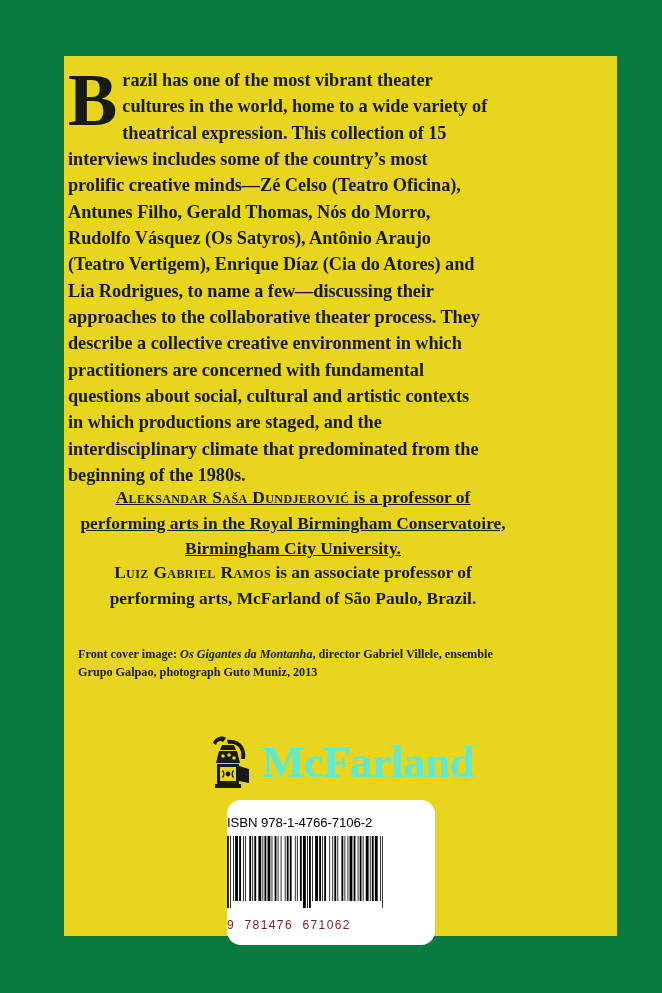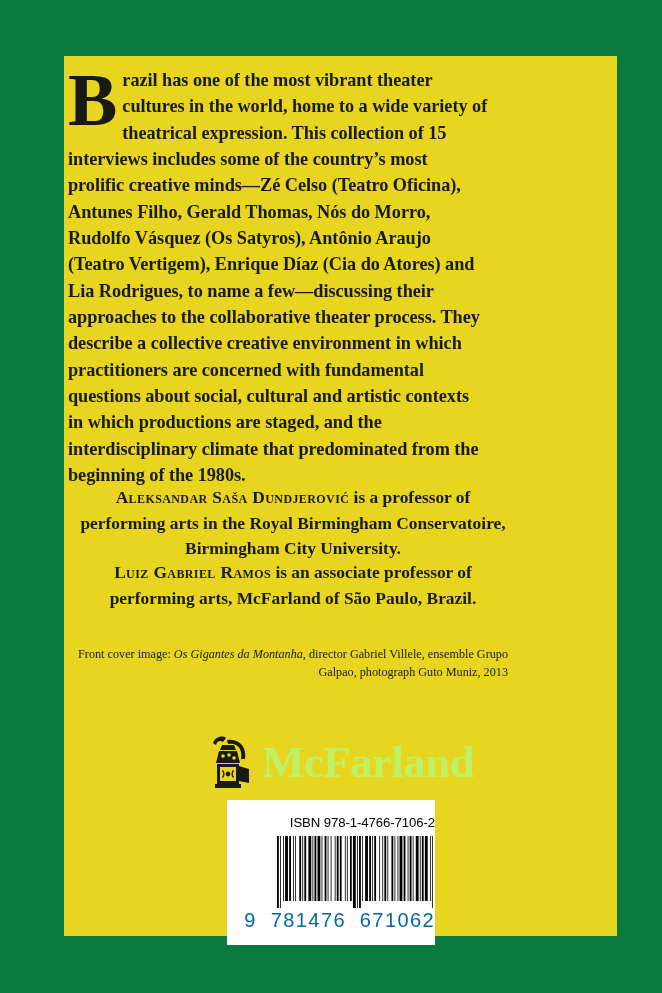--- a/index.html
+++ b/index.html
@@ -59,90 +59,91 @@
   .bio {
     position: absolute;
     width: 430px;
     left: 78px;
     font-size: 17.4px;
     line-height: 25.5px;
     font-weight: bold;
     color: #1a1a14;
     text-align: center;
   }
-  #bio-1 { top: 485px; }
+  #bio-1 { top: 485px; text-decoration: underline; }
   #bio-2 { top: 560px; }
   .bio .sc {
     font-variant: small-caps;
     letter-spacing: 0.4px;
   }
 
   
   #credit {
     position: absolute;
     left: 78px;
     top: 645px;
     width: 430px;
-    text-align: right;
+    text-align: left;
     font-size: 12.2px;
     line-height: 18px;
-    font-weight: normal;
+    font-weight: bold;
     color: #1a1a14;
   }
   #credit .ital { font-style: italic; }
 
   
   #publisher {
     position: absolute;
     left: 64px;
     top: 733px;
     width: 553px;
     display: flex;
     align-items: center;
     justify-content: center;
     gap: 9px;
   }
   #lantern-icon { display: block; }
   #publisher-name {
     font-size: 45px;
     font-weight: bold;
-    color: #bef264;
+    color: #5eead4;
     letter-spacing: -0.6px;
     line-height: 1;
     font-family: "Liberation Serif", serif;
   }
 
   
   #barcode-box {
     position: absolute;
     left: 227px;
     top: 800px;
     width: 208px;
     height: 145px;
     background: #ffffff;
     display: flex;
     flex-direction: column;
-    align-items: flex-end;
+    align-items: flex-start;
+    border-radius: 14px;
   }
   #isbn-text {
     margin-top: 15px;
     font-family: "Liberation Sans", sans-serif;
     font-size: 13.2px;
     color: #000000;
     letter-spacing: -0.1px;
   }
   #barcode-bars {
     margin-top: 6px;
     display: block;
   }
   #barcode-digits {
-    margin-top: 1px;
+    margin-top: 10px;
     font-family: "Liberation Sans", sans-serif;
-    font-size: 20px;
-    color: #0369a1;
+    font-size: 12px;
+    color: #7f1d1d;
     letter-spacing: 1.4px;
     white-space: pre;
   }
 </style>
 </head>
 <body>
 
 <div id="cover">
 
   <div id="yellow-panel"></div>

